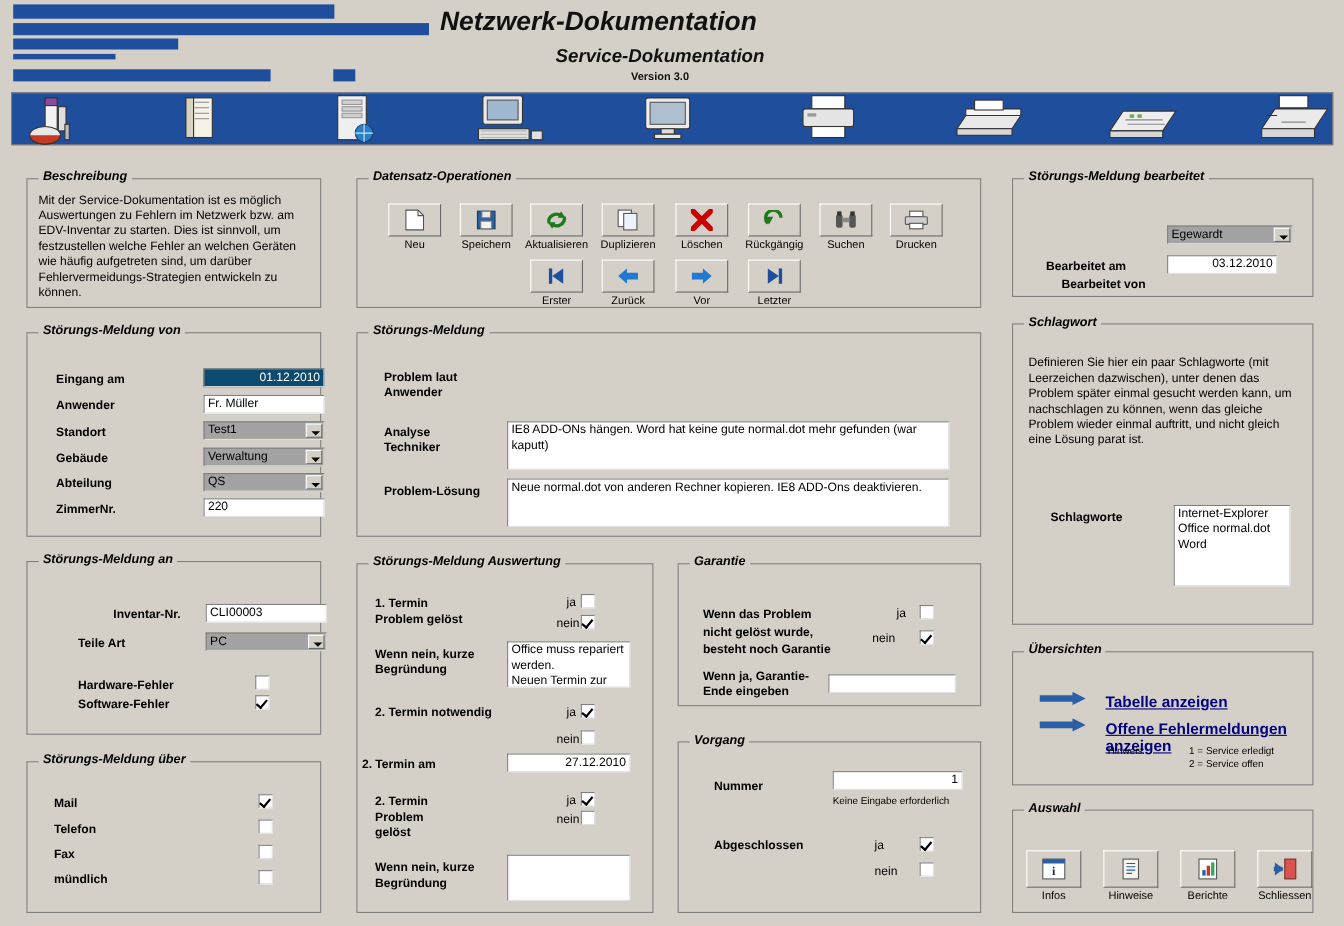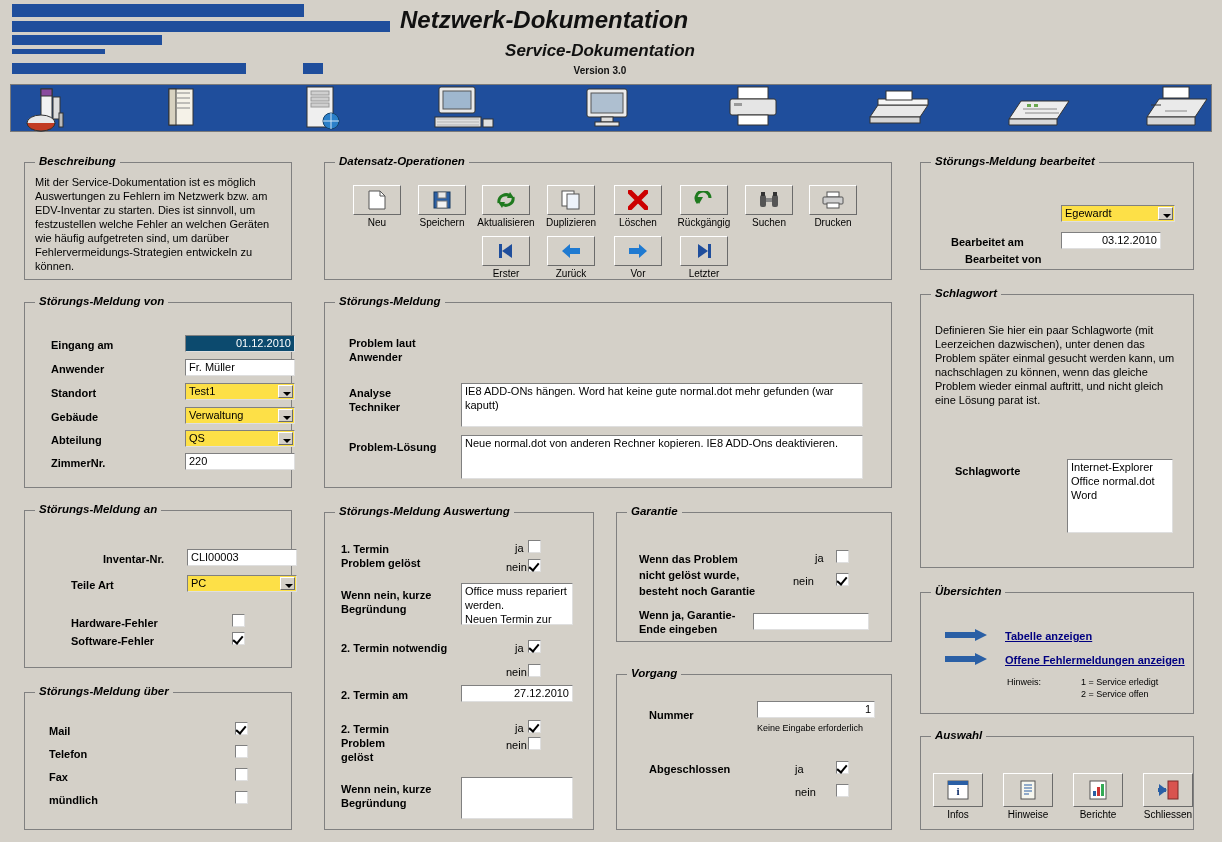--- a/index.html
+++ b/index.html
@@ -79,21 +79,21 @@
     padding:1px 3px;
     color:#000;
     overflow:hidden;
     white-space:nowrap;
   }
   .txt.sel { background:#0c4a6e; color:#fff; text-align:right; }
   .txt.right { text-align:right; }
   .txt.ml { white-space:pre-wrap; line-height:1.25; }
   .combo {
     position:absolute;
-    background:#fde047;
+    background:#a3a3a3;
     border:1px solid #808080;
     border-right-color:#dfdfdf;
     border-bottom-color:#dfdfdf;
     font-size:11px;
     padding:1px 3px;
     color:#000;
     overflow:hidden;
     white-space:nowrap;
   }
   .combo .arrow {
@@ -146,21 +146,21 @@
     width:50px; height:34px;
     background:#d4d0c8;
     border:1px solid #fff;
     border-right-color:#6b6b6b;
     border-bottom-color:#6b6b6b;
     position:relative;
   }
   .bigbtn .box svg { position:absolute; left:50%; top:50%; transform:translate(-50%,-50%); }
   .bigbtn .cap { width:70px; margin-left:-10px; text-align:center; font-size:10px; margin-top:2px; white-space:nowrap;}
   .link {
-    position:absolute; font-size:11px; font-weight:bold;
+    position:absolute; font-size:14px; font-weight:bold;
     color:#000080; text-decoration:underline; cursor:pointer;
   }
   .arrow-right { position:absolute; }
   .note { position:absolute; font-size:9px; color:#000; }
   .desc {
     position:absolute; font-size:11px; line-height:1.28; color:#000;
   }
 </style>
 </head>
 <body>
@@ -512,21 +512,21 @@
   <div class="lbl b" style="left:16px; top:90px;">Begründung</div>
   <div class="txt ml" style="left:136px; top:70px; width:112px; height:42px;">Office muss repariert werden.
 Neuen Termin zur</div>
 
   <div class="lbl b" style="left:16px; top:129px;">2. Termin notwendig</div>
   <div class="lbl" style="left:190px; top:129px;">ja</div>
   <div class="cb on" style="left:203px; top:127px;"></div>
   <div class="lbl" style="left:181px; top:153px;">nein</div>
   <div class="cb" style="left:203px; top:151px;"></div>
 
-  <div class="lbl b" style="left:16px; top:176px;">2. Termin am</div>
+  <div class="lbl b" style="left:4px; top:176px;">2. Termin am</div>
   <div class="txt right" style="left:136px; top:172px; width:112px; height:17px;">27.12.2010</div>
 
   <div class="lbl b" style="left:16px; top:210px;">2. Termin</div>
   <div class="lbl b" style="left:16px; top:224px;">Problem</div>
   <div class="lbl b" style="left:16px; top:238px;">gelöst</div>
   <div class="lbl" style="left:190px; top:209px;">ja</div>
   <div class="cb on" style="left:203px; top:207px;"></div>
   <div class="lbl" style="left:181px; top:226px;">nein</div>
   <div class="cb" style="left:203px; top:224px;"></div>
 

